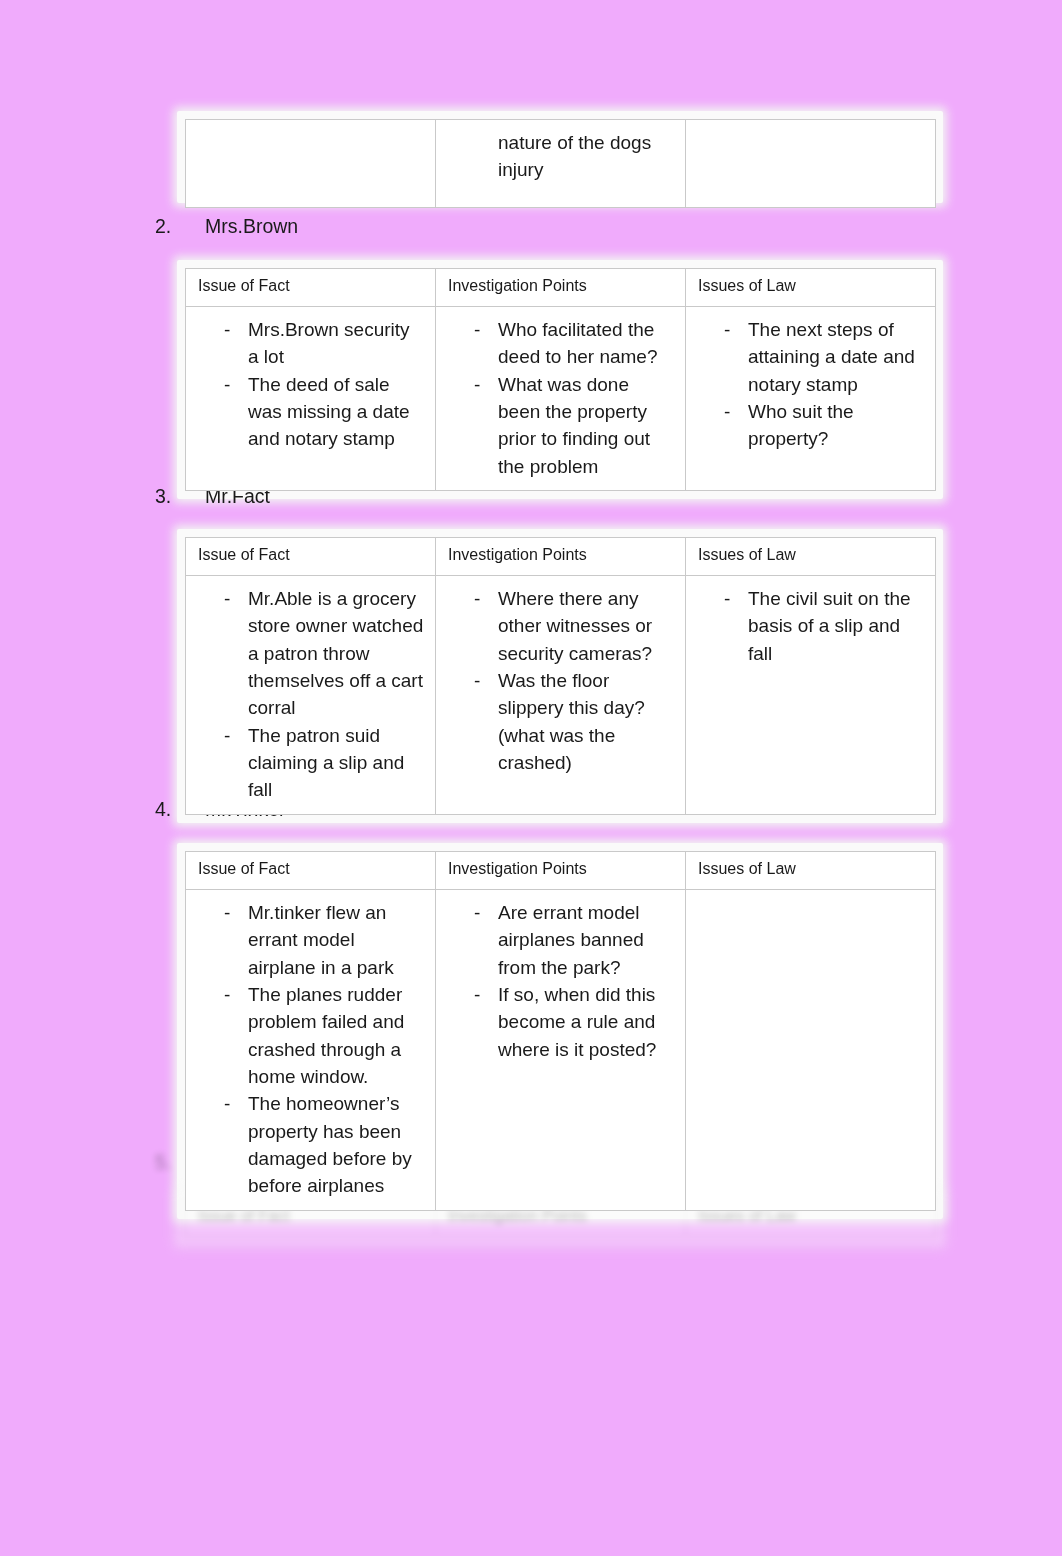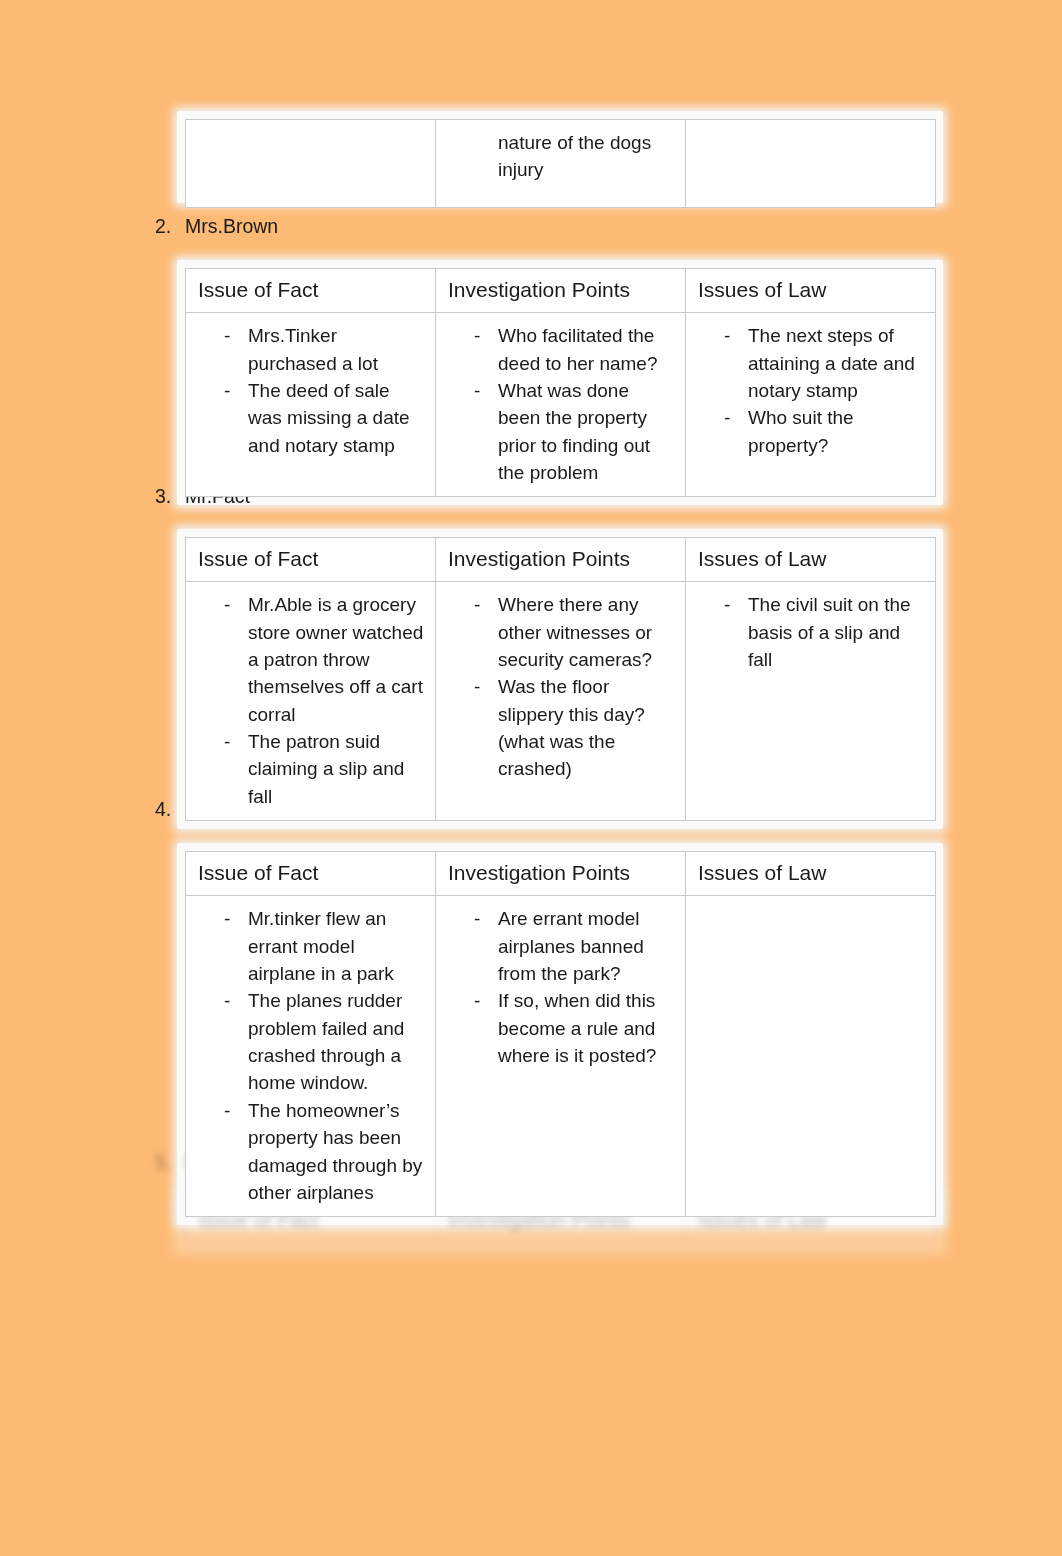--- a/index.html
+++ b/index.html
@@ -14,56 +14,57 @@
     color: #000000;
     position: relative;
     overflow: hidden;
   }
 
   .page {
     position: absolute;
     left: 0; top: 0;
     width: 1062px;
     height: 1556px;
-    background: #fdba74;
+    background: #f0abfc;
   }
 
   
   .list-item {
     position: absolute;
     display: flex;
     align-items: baseline;
     font-size: 19.5px;
     line-height: 1.25;
     color: #1a1a1a;
   }
   .list-num {
     width: 30px;
     flex: 0 0 30px;
     text-align: left;
   }
   .list-label {
     white-space: nowrap;
+    margin-left: 20px;
   }
 
   
   .doc-table {
     position: absolute;
     border-collapse: collapse;
     table-layout: fixed;
     background: #ffffff;
   }
   .doc-table td {
     border: 1px solid #c9c9c9;
     vertical-align: top;
     padding: 0;
     background: #ffffff;
   }
   .cell-head {
-    font-size: 21px;
+    font-size: 16px;
     line-height: 1.3;
     padding: 7px 8px 9px 12px !important;
     color: #1a1a1a;
   }
   .cell-body {
     padding: 9px 10px 10px 10px !important;
   }
 
   .bullets {
     margin: 0;
@@ -161,21 +162,21 @@
         </colgroup>
       <tbody>
           <tr>
         <td class="cell-head">Issue of Fact</td>
         <td class="cell-head">Investigation Points</td>
         <td class="cell-head">Issues of Law</td>
       </tr>
       <tr>
         <td class="cell-body" style="height:146px;">
           <ul class="bullets">
-                <li><span class="dash">-</span><span>Mrs.Tinker purchased a lot</span></li>
+                <li><span class="dash">-</span><span>Mrs.Brown security a lot</span></li>
                 <li><span class="dash">-</span><span>The deed of sale was missing a date and notary stamp</span></li>
               </ul>
         </td>
         <td class="cell-body">
           <ul class="bullets">
                 <li><span class="dash">-</span><span>Who facilitated the deed to her name?</span></li>
                 <li><span class="dash">-</span><span>What was done been the property prior to finding out the problem</span></li>
               </ul>
         </td>
         <td class="cell-body">
@@ -248,21 +249,21 @@
           <tr>
         <td class="cell-head">Issue of Fact</td>
         <td class="cell-head">Investigation Points</td>
         <td class="cell-head">Issues of Law</td>
       </tr>
       <tr>
         <td class="cell-body" style="height:245px;">
           <ul class="bullets">
                 <li><span class="dash">-</span><span>Mr.tinker flew an errant model airplane in a park</span></li>
                 <li><span class="dash">-</span><span>The planes rudder problem failed and crashed through a home window.</span></li>
-                <li><span class="dash">-</span><span>The homeowner’s property has been damaged through by other airplanes</span></li>
+                <li><span class="dash">-</span><span>The homeowner’s property has been damaged before by before airplanes</span></li>
               </ul>
         </td>
         <td class="cell-body">
           <ul class="bullets">
                 <li><span class="dash">-</span><span>Are errant model airplanes banned from the park?</span></li>
                 <li><span class="dash">-</span><span>If so, when did this become a rule and where is it posted?</span></li>
               </ul>
         </td>
         <td class="cell-body">
           <ul class="bullets"></ul>

